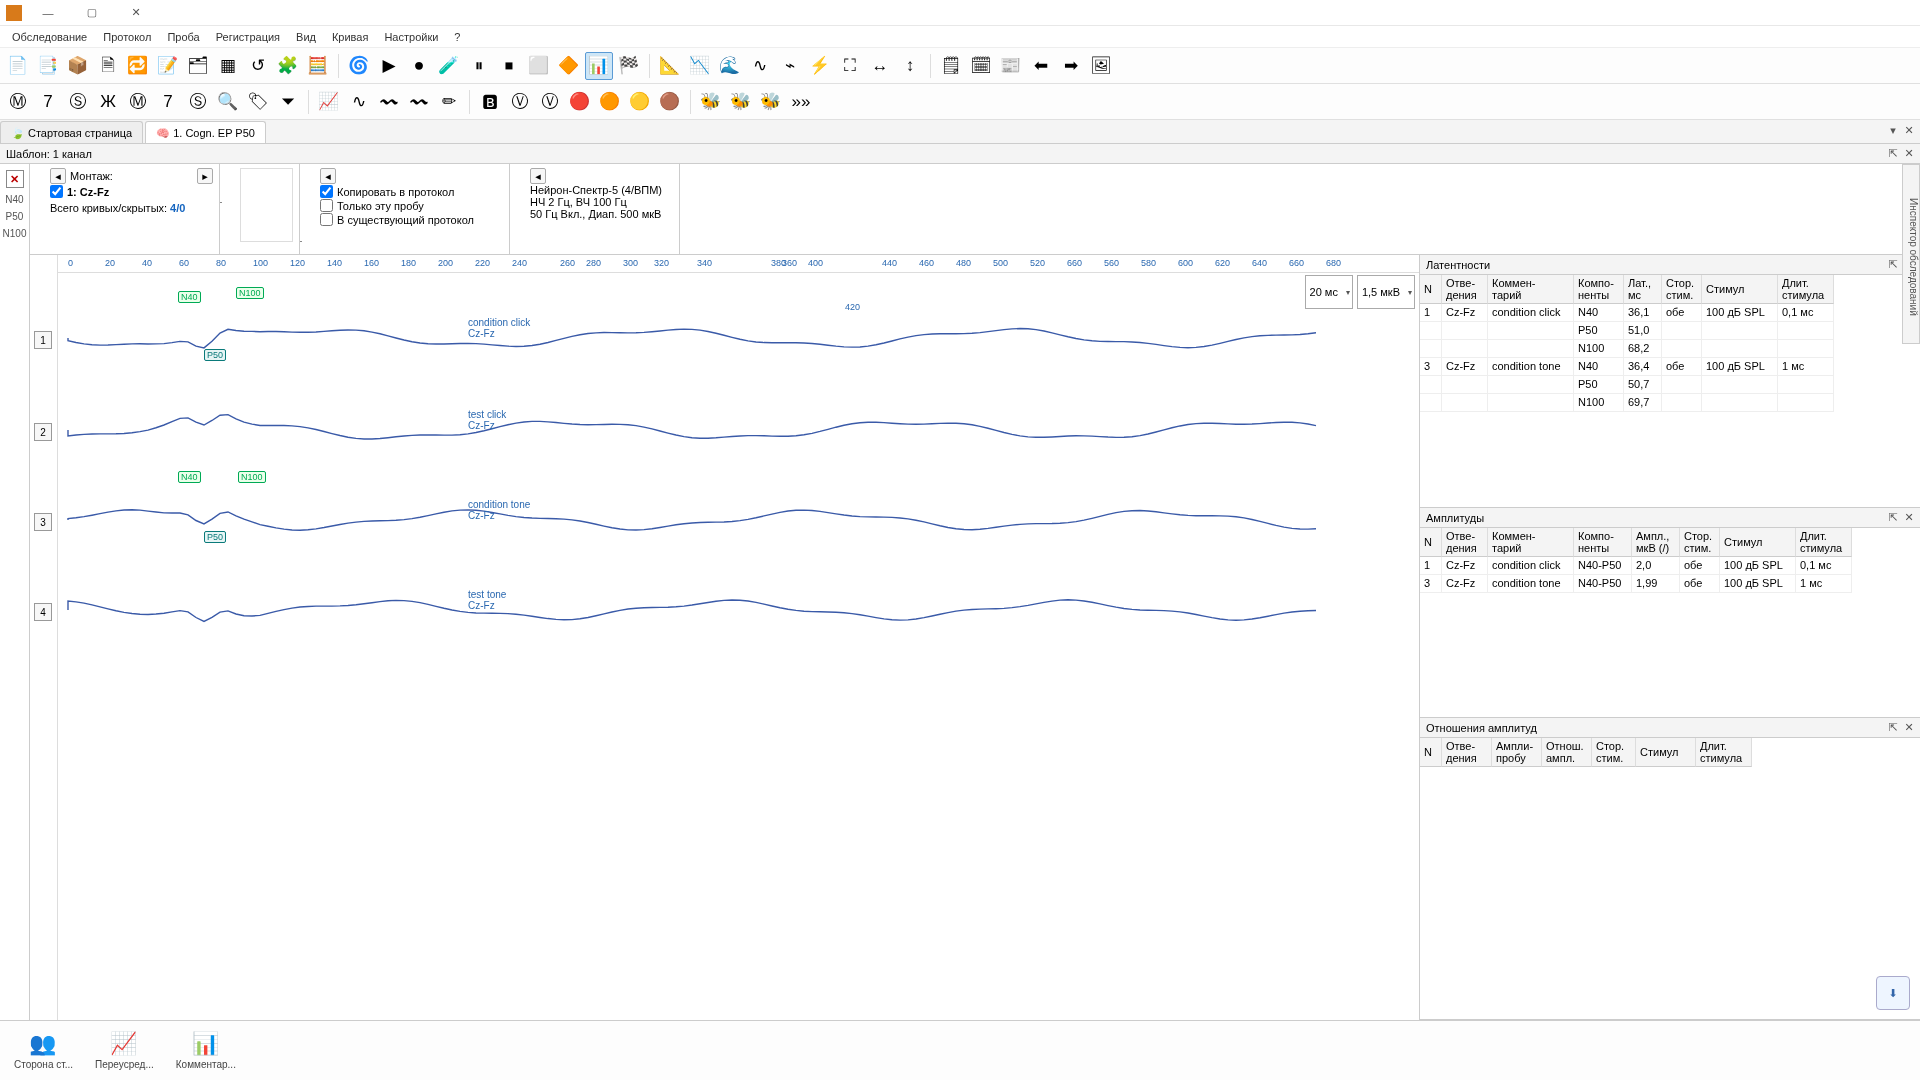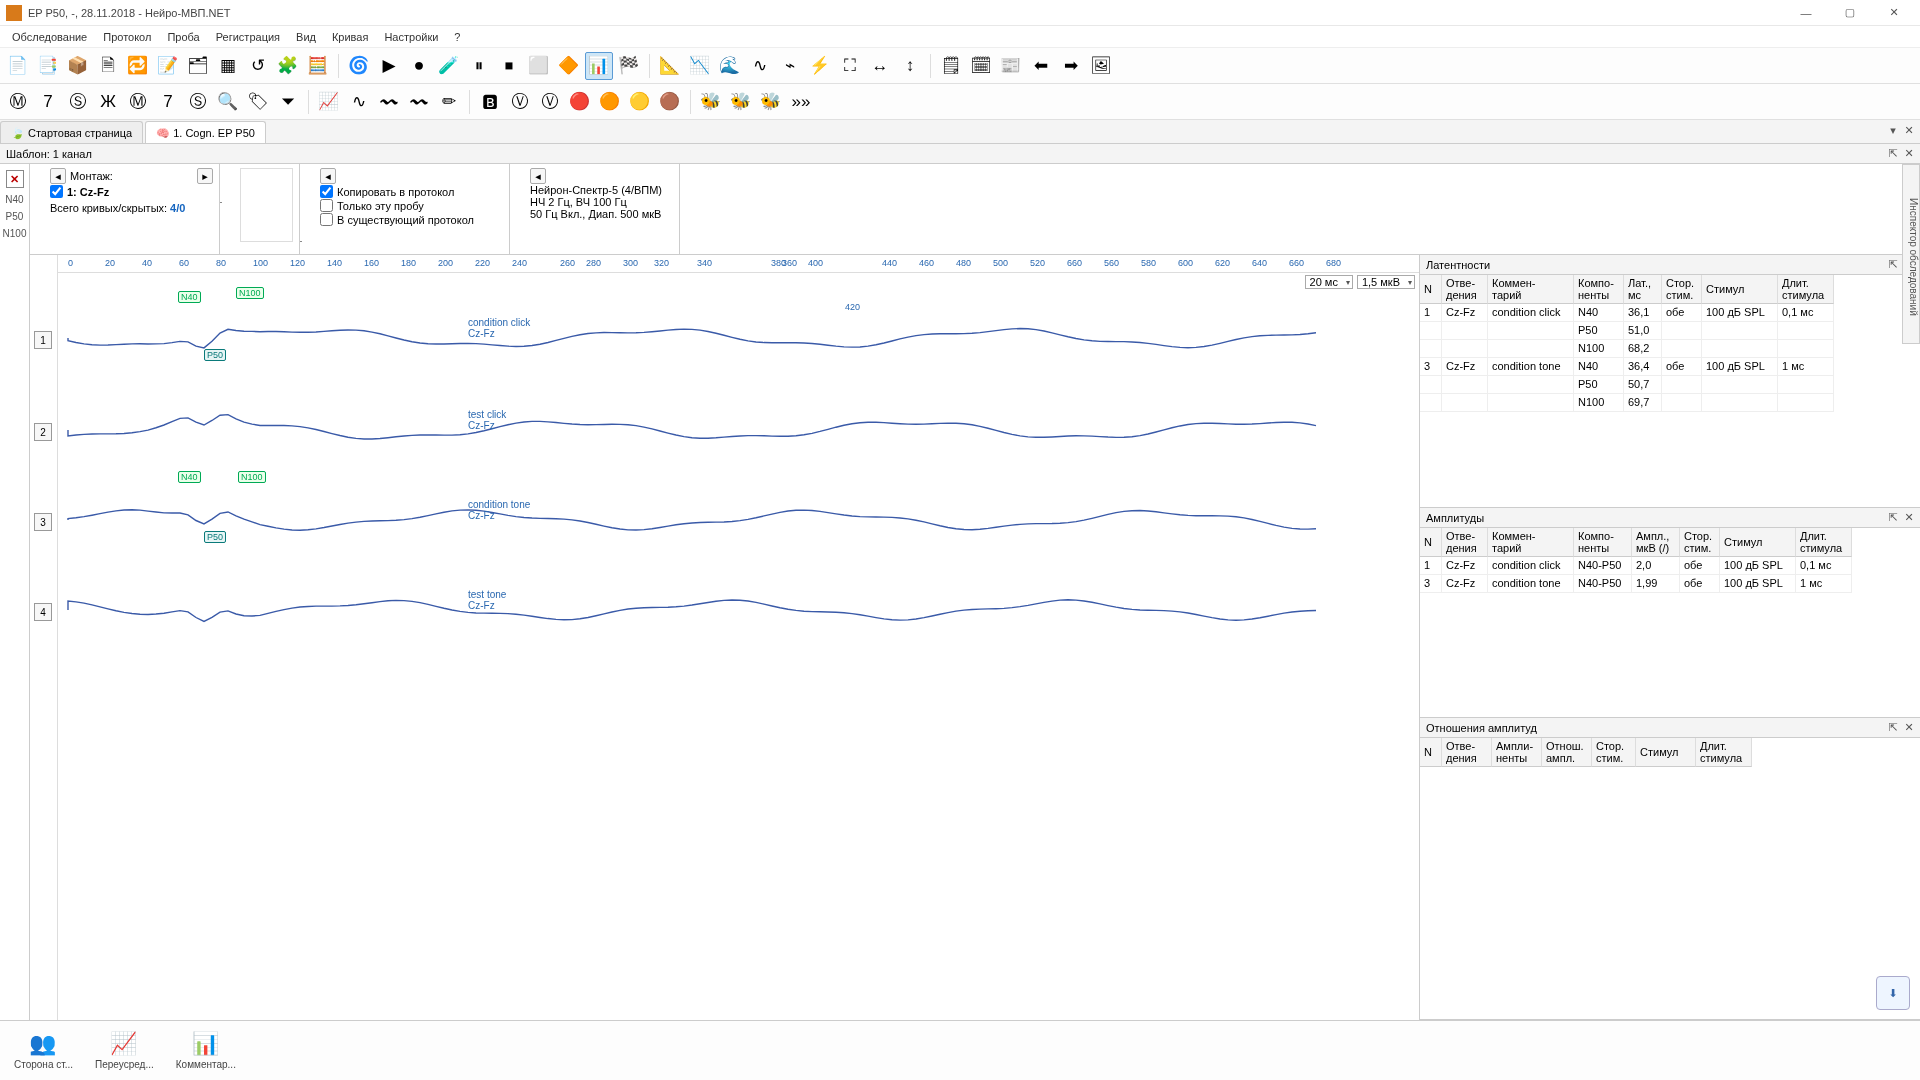--- a/index.html
+++ b/index.html
@@ -61,21 +61,21 @@
   .wave-canvas { flex:1; position:relative; background:#fff; overflow:hidden;}
   .ruler { position:absolute; top:0; left:0; right:0; height:18px; background:#fff; border-bottom:1px solid #ddd;}
   .ruler .tick { position:absolute; top:3px; font-size:9px; color:#2a68b0; }
   .wave-dots { position:absolute; inset:18px 0 0 0; background-image:radial-gradient(circle,#6aa5e0 0.7px,transparent 0.7px); background-size:20px 20px;}
   .trace-svg { position:absolute; }
   .trace-svg path { fill:none; stroke:#3a5aa8; stroke-width:1.4; }
   .marker { position:absolute; font-size:9px; color:#0a5; border:1px solid #0a5; background:#eaffea; padding:0 2px; border-radius:2px; pointer-events:none;}
   .marker.p { color:#0a7a7a; border-color:#0a7a7a; background:#e6f5f5;}
   .tracelabel { position:absolute; font-size:10px; color:#2a68b0; pointer-events:none; white-space:nowrap;}
   .scale-ctrls { position:absolute; top:20px; right:4px; display:flex; gap:4px;}
-  .scale-ctrls .sel { height:14px; border:1px solid #aaa; background:#fff; padding:0 14px 0 4px; display:flex; align-items:center; font-size:10px; position:relative; cursor:pointer;}
+  .scale-ctrls .sel { height:34px; border:1px solid #aaa; background:#fff; padding:0 14px 0 4px; display:flex; align-items:center; font-size:10px; position:relative; cursor:pointer;}
   .scale-ctrls .sel::after { content:"▾"; position:absolute; right:2px; font-size:8px; color:#555;}
 
   
   .right-col { width:500px; display:flex; flex-direction:column; overflow:hidden;}
   .rpanel { border-bottom:1px solid #ccc; display:flex; flex-direction:column; }
   .rpanel .hdr { height:20px; background:#f4f4f4; border-bottom:1px solid #ccc; display:flex; align-items:center; padding:0 6px; position:relative;}
   .rpanel .hdr .rc { position:absolute; right:4px; top:2px; display:flex; gap:2px;}
   .grid { display:grid; font-size:11px; }
   .grid .gh { background:#f4f4f4; border-right:1px solid #ddd; border-bottom:1px solid #ccc; padding:2px 4px; display:flex; align-items:center; }
   .grid .gc { border-right:1px solid #eee; border-bottom:1px solid #eee; padding:2px 4px; min-height:18px; }
@@ -92,21 +92,20 @@
   .bbtn .ic { font-size:22px; }
   .bbtn .lbl { font-size:10px; color:#444; max-width:80px; text-align:center; white-space:nowrap; overflow:hidden; text-overflow:ellipsis;}
 
   .corner-down { position:absolute; right:10px; bottom:70px; width:34px;height:34px;border:1px solid #aac; background:#eef5ff;display:flex;align-items:center;justify-content:center;color:#36a;border-radius:4px; cursor:pointer;}
 </style>
 </head>
 <body>
 
 <div class="titlebar">
   <div class="icon"></div>
-  <div class="title">EP P50, -, 28.11.2018 - Нейро-МВП.NET</div>
   <div class="winbtns">
     <div class="winbtn">—</div>
     <div class="winbtn">▢</div>
     <div class="winbtn close">✕</div>
   </div>
 </div>
 
 <div class="menubar" id="menubar">
     <div class="menuitem">Обследование</div>
     <div class="menuitem">Протокол</div>
@@ -622,21 +621,21 @@
                 <div class="sqsm">⇱</div>
                 <div class="sqsm">✕</div>
               </div>
           </div>
           <div class="body">
               <div class="grid" id="ratiogrid" style="grid-template-columns:22px 50px 50px 50px 44px 60px 56px;">
                 <div class="gh" style="white-space: pre-line;">N</div>
                 <div class="gh" style="white-space: pre-line;">Отве-
 дения</div>
                 <div class="gh" style="white-space: pre-line;">Ампли-
-ненты</div>
+пробу</div>
                 <div class="gh" style="white-space: pre-line;">Отнош.
 ампл.</div>
                 <div class="gh" style="white-space: pre-line;">Стор.
 стим.</div>
                 <div class="gh" style="white-space: pre-line;">Стимул</div>
                 <div class="gh" style="white-space: pre-line;">Длит.
 стимула</div>
               </div>
             </div>
         </div>

